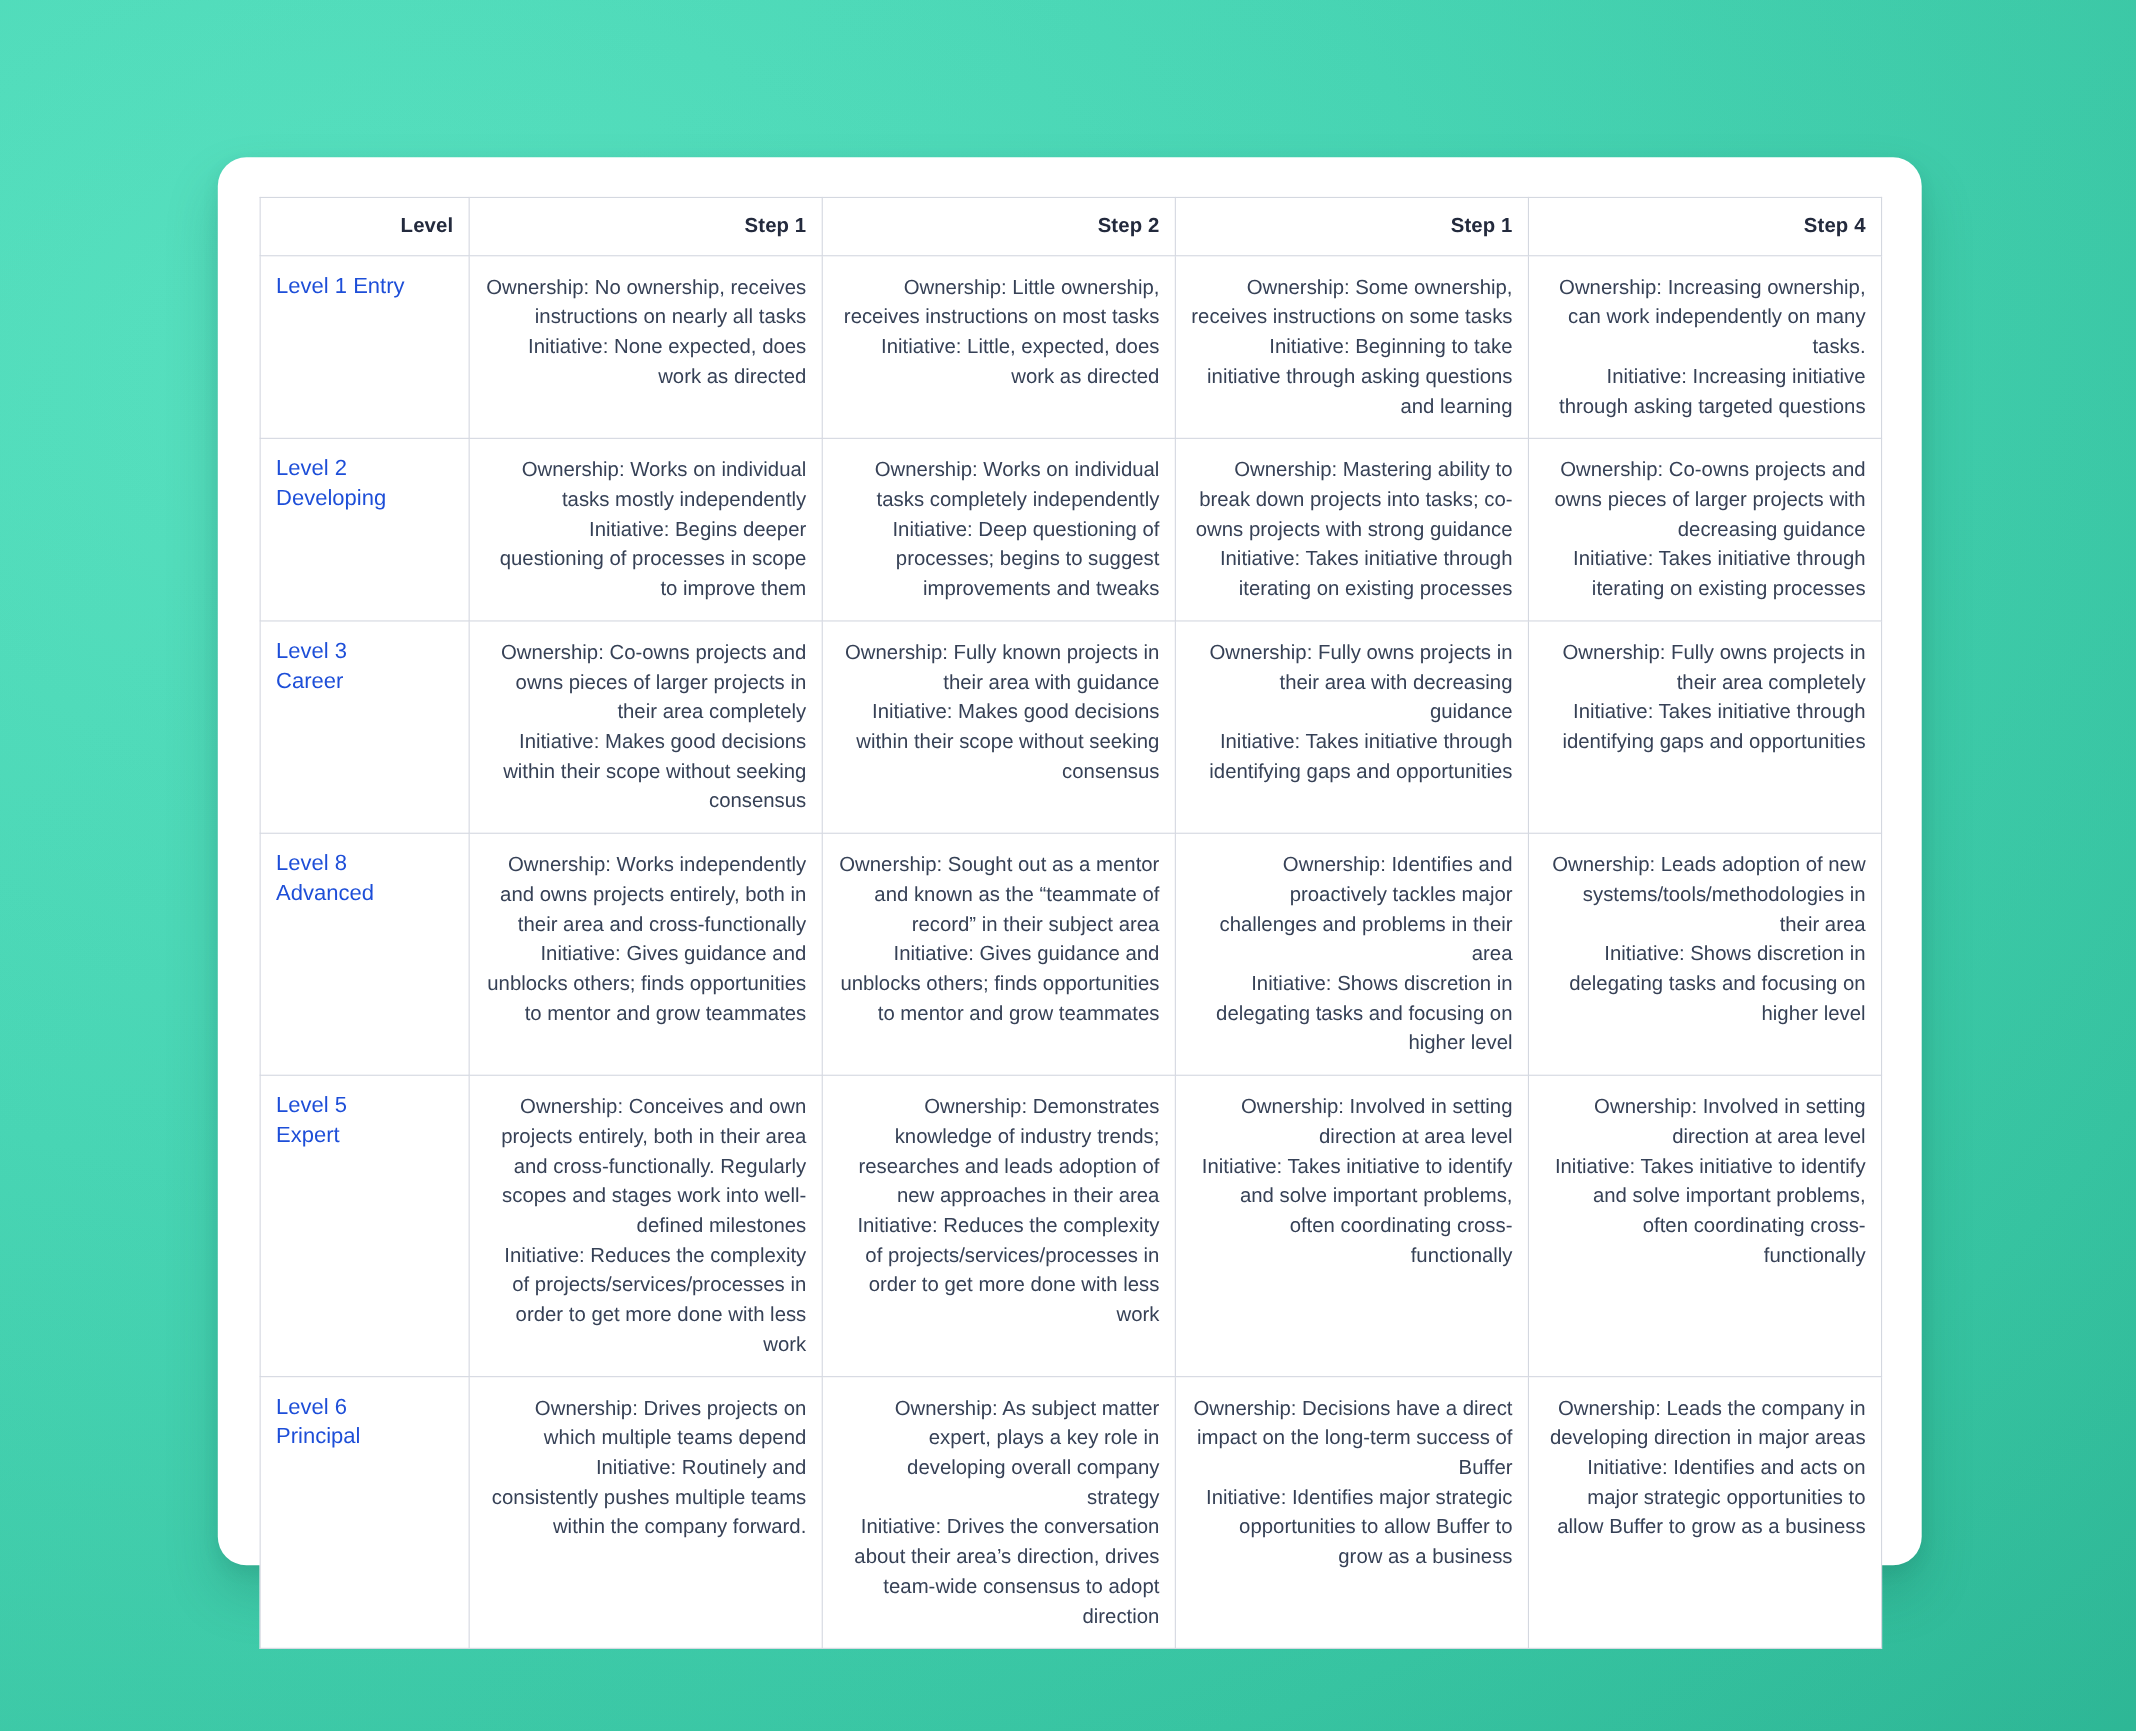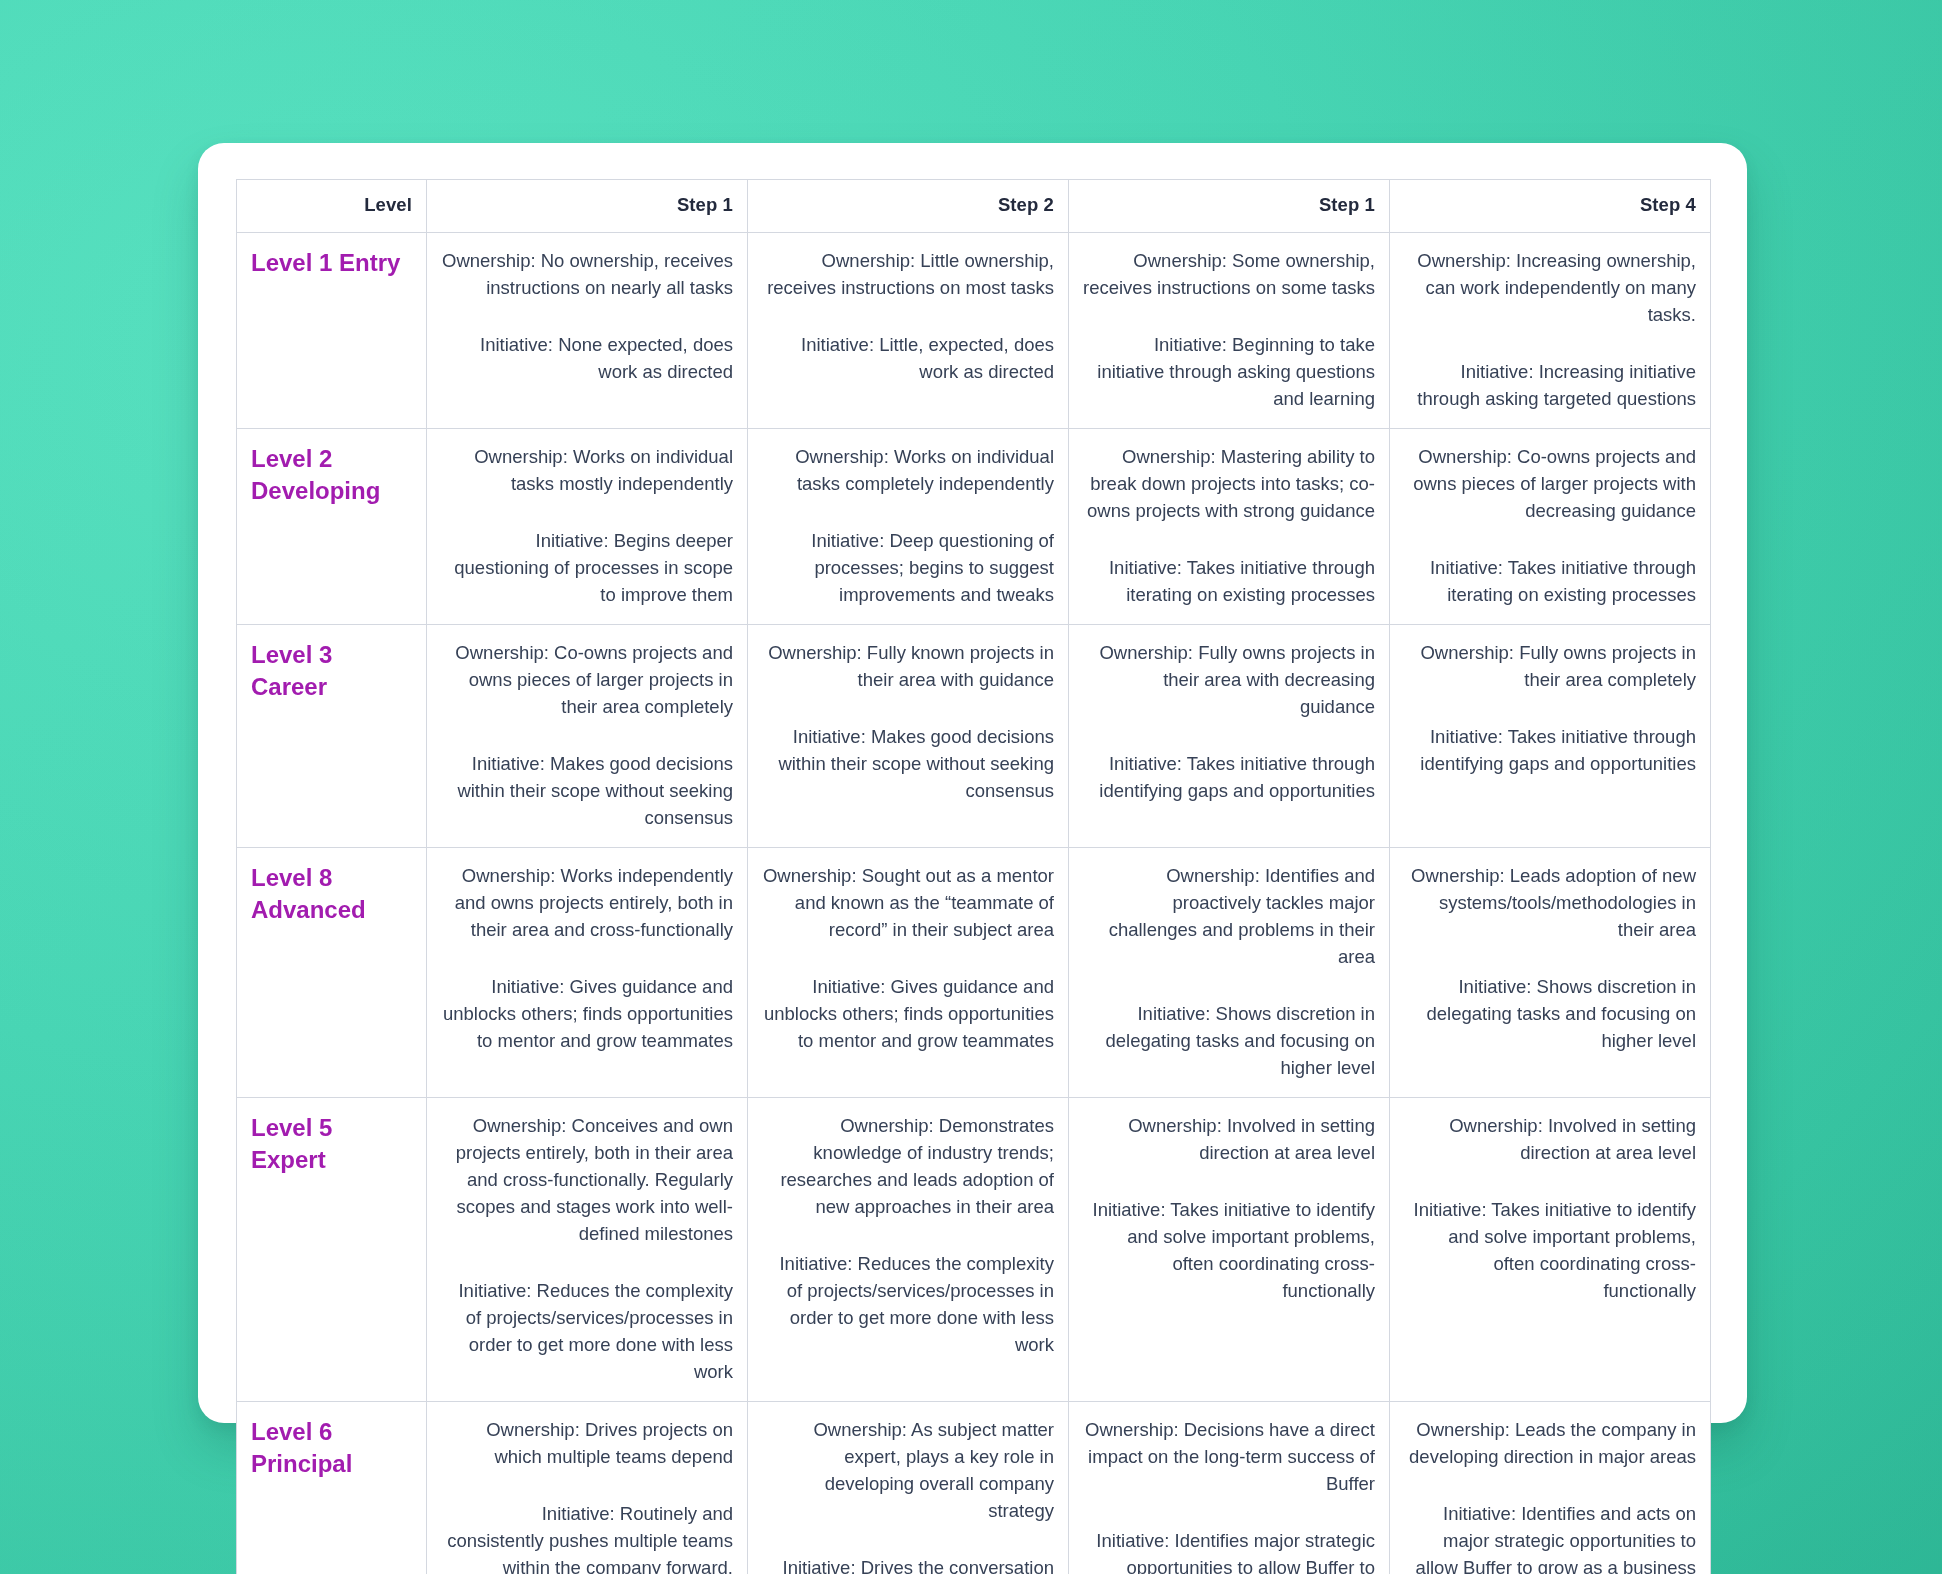--- a/index.html
+++ b/index.html
@@ -69,40 +69,39 @@
     text-align: right;
     font-size: 18.5px;
     font-weight: bold;
     color: #232a3d;
     padding-top: 13px;
     padding-bottom: 13px;
     letter-spacing: 0.1px;
   }
 
   td.level-cell {
-    font-size: 24px;
-    font-weight: bold;
-    color: #a21caf;
+    font-size: 20px;
+    font-weight: normal;
+    color: #1d4ed8;
     line-height: 1.33;
     white-space: pre-line;
     padding-top: 16px;
   }
 
   td.step-cell {
     font-size: 18.5px;
     color: #364156;
     line-height: 1.46;
     padding-top: 16px;
     text-align: right;
   }
   td.step-cell p {
     margin: 0;
   }
   td.step-cell p + p {
-    margin-top: 30px;
   }
 </style>
 </head>
 <body>
 
 <div class="backdrop"></div>
 
 <div class="card"></div>
 
 <div class="table-wrap">

